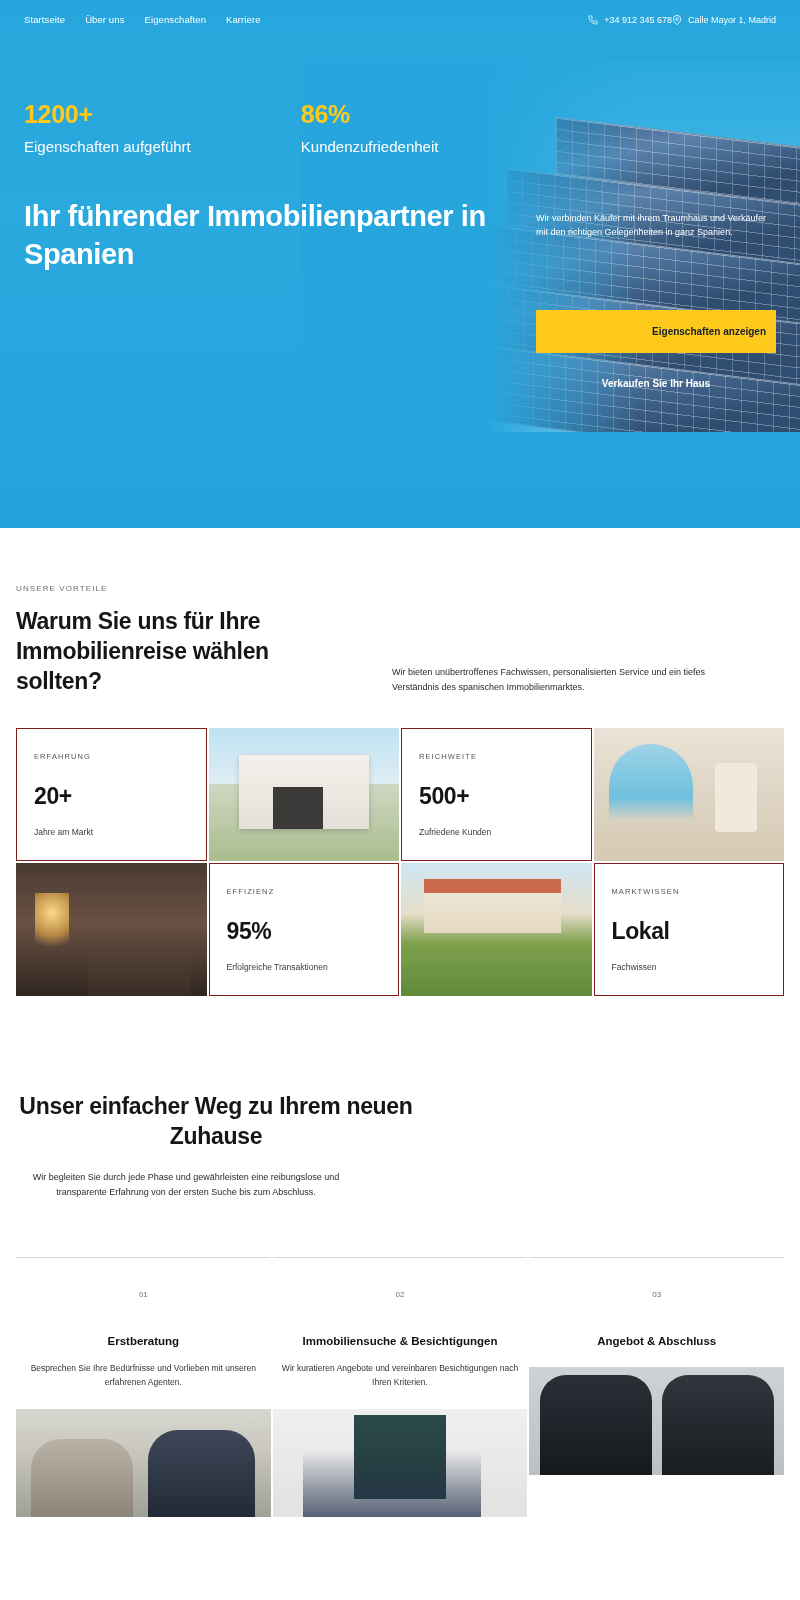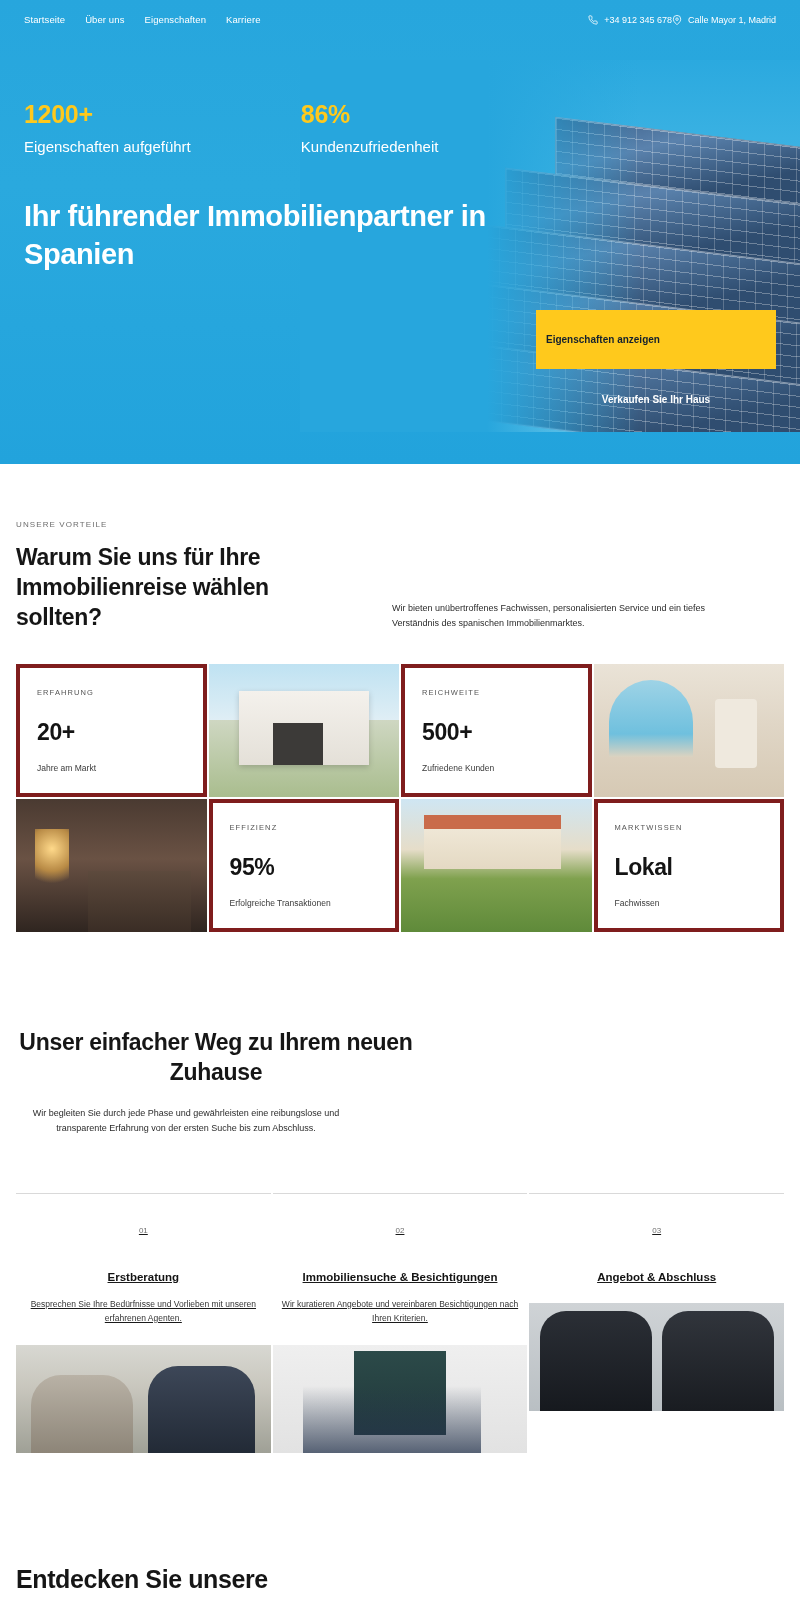--- a/index.html
+++ b/index.html
@@ -8,21 +8,21 @@
     font-family: "Liberation Sans", sans-serif;
     background: #ffffff;
     color: #1a1a1a;
     -webkit-font-smoothing: antialiased;
   }
   .page { width: 800px; position: relative; overflow: hidden; }
 
   
   .hero {
     position: relative;
-    height: 464px;
+    height: 528px;
     background: linear-gradient(180deg,#27a6dd 0%, #2aa9de 40%, #22a3dc 100%);
     overflow: hidden;
   }
   
   .hero-photo {
     position: absolute;
     right: 0; top: 60px;
     width: 500px; height: 372px;
     overflow: hidden;
   }
@@ -76,22 +76,22 @@
     position: absolute; right: 24px; top: 212px; width: 240px;
     color: #ffffff; font-size: 9px; line-height: 1.55; text-align: left;
     z-index: 5;
   }
   .hero-cta {
     position: absolute; right: 24px; top: 310px; z-index: 5; width: 240px;
   }
   .btn-primary {
     display: block; width: 100%;
     background: #ffc91c; color: #14212e;
-    border: none; padding: 24px 10px; font-size: 10px; font-weight: 700;
-    cursor: pointer; text-align: left;
+    border: none; padding: 16px 10px; font-size: 10px; font-weight: 700;
+    cursor: pointer; text-align: right;
   }
   .btn-ghost {
     display:block; width: 100%; margin-top: 25px;
     background: transparent; color: #ffffff; border: none;
     font-size: 10px; font-weight: 700; cursor: pointer; text-align:center;
   }
 
   
   .section { padding: 0 16px; }
   .eyebrow {
@@ -107,21 +107,21 @@
     font-size: 9px; line-height: 1.65; color: #2b2b2b;
   }
 
   .grid-benefits {
     margin-top: 34px;
     display: grid;
     grid-template-columns: repeat(4, 1fr);
     gap: 2px;
   }
   .card {
-    border: 4px solid #7f1d1d;
+    border: 1px solid #7f1d1d;
     background:#fff;
     height: 133px;
     padding: 22px 17px;
     display: flex; flex-direction: column; justify-content: center;
   }
   .card-eyebrow { font-size: 7.5px; letter-spacing: 1.1px; color:#555; text-transform: uppercase; }
   .card-num { font-size: 23px; font-weight: 700; margin-top: 22px; letter-spacing: -.4px; color:#141414;}
   .card-desc { font-size: 8.5px; color:#3a3a3a; margin-top: 17px; }
   .photo { height: 133px; position: relative; overflow: hidden; }
 
@@ -189,21 +189,21 @@
   }
 
   
   .process { margin-top: 96px; text-align: center; }
   .h2-wide { font-size: 23px; font-weight: 700; line-height: 1.3; letter-spacing:-.3px; max-width: 400px; color:#161616;}
   .lead { margin-top: 18px; font-size: 9px; line-height: 1.7; color:#2b2b2b; max-width: 340px; }
   .steps {
     margin-top: 56px;
     display: grid; grid-template-columns: repeat(3, 1fr); gap: 2px;
   }
-  .step { padding-top: 14px; border-top: 1px solid #d9d9d9; text-decoration: underline; }
+  .step { padding-top: 14px; border-top: 1px solid #d9d9d9; }
   .step-no { font-size: 8px; color: #6f6f6f; margin-top: 18px; }
   .step-title { font-size: 11.5px; font-weight: 700; margin-top: 36px; color:#131313;}
   .step-desc { font-size: 8.5px; line-height: 1.65; color:#333; margin-top: 14px; }
   .step-photo { height: 108px; margin-top: 20px; position: relative; overflow: hidden; }
 
   
   .listings { margin-top: 110px; padding-bottom: 40px; }
   .h2-big { font-size: 25px; font-weight: 700; line-height: 1.32; letter-spacing:-.4px; max-width: 330px; color:#161616;}
 </style>
 </head>
@@ -254,20 +254,21 @@
           <div class="stat-label">Eigenschaften aufgeführt</div>
         </div>
         <div>
           <div class="stat-num">86%</div>
           <div class="stat-label">Kundenzufriedenheit</div>
         </div>
       </div>
       <h1 class="hero-title">Ihr führender Immobilienpartner in Spanien</h1>
     </div>
 
+    <p class="hero-sub">Wir verbinden Käufer mit ihrem Traumhaus und Verkäufer mit den richtigen Gelegenheiten in ganz Spanien.</p>
 
     <div class="hero-cta">
       <button class="btn-primary">Eigenschaften anzeigen</button>
       <button class="btn-ghost">Verkaufen Sie Ihr Haus</button>
     </div>
   </section>
 
   <section class="section">
     <div class="eyebrow">UNSERE VORTEILE</div>
     <h2 class="h2">Warum Sie uns für Ihre Immobilienreise wählen sollten?</h2>

